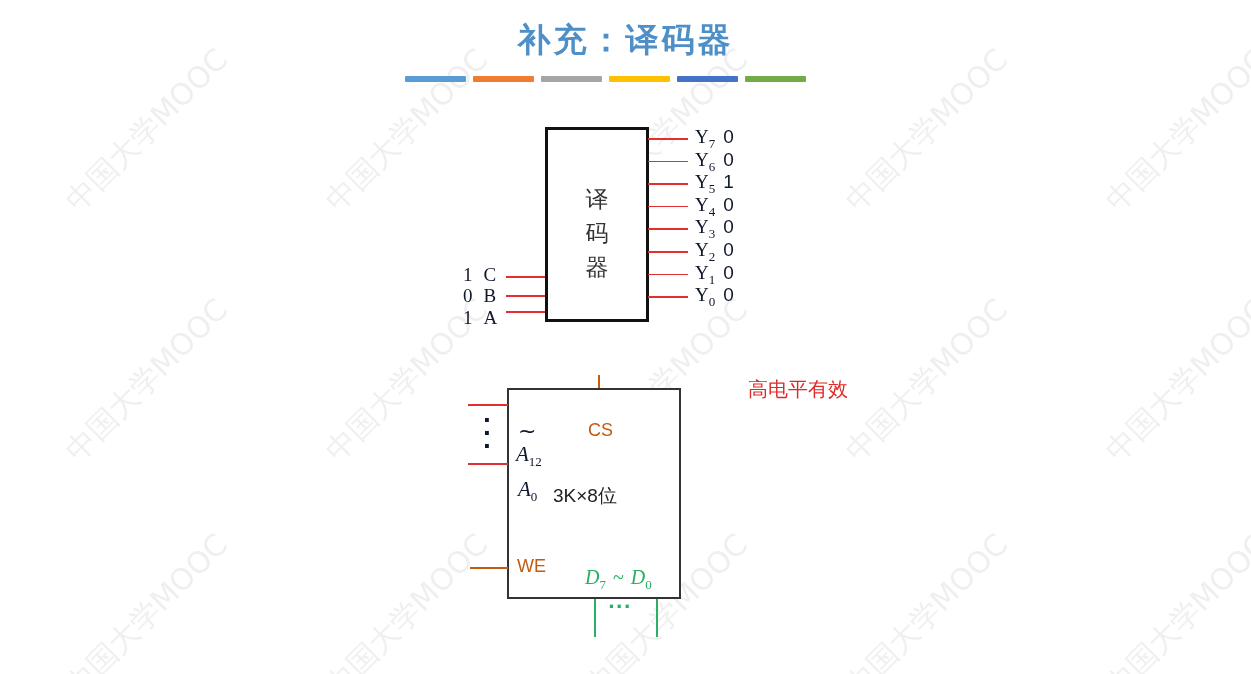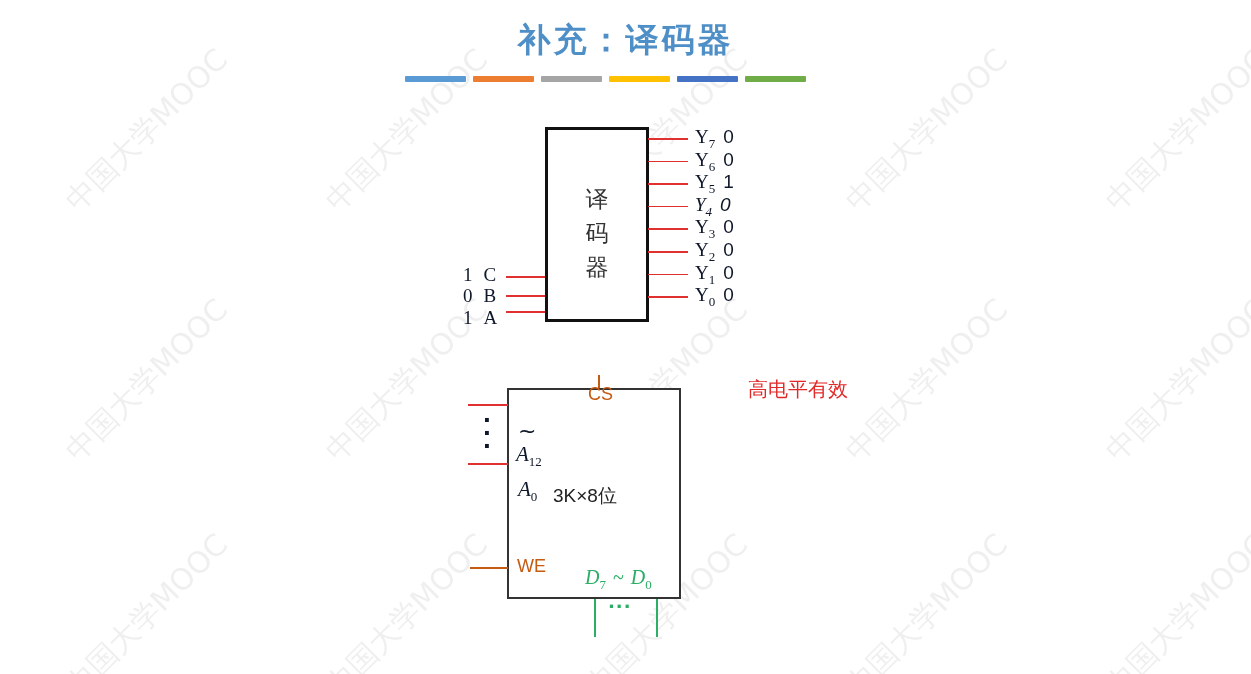--- a/index.html
+++ b/index.html
@@ -84,21 +84,21 @@
 </div>
 
 <div id="outputs">
     <div class="abs hline" style="left: 648px; top: 138px; width: 40px;"></div>
     <div class="abs lbl red" style="left: 695px; top: 127px; white-space: nowrap;"><span>Y</span><span class="sub">7</span><span style="margin-left: 8px; font-family: &quot;Liberation Sans&quot;, sans-serif;">0</span></div>
     <div class="abs hline" style="left: 648px; top: 160.6px; width: 40px;"></div>
     <div class="abs lbl red" style="left: 695px; top: 149.6px; white-space: nowrap;"><span>Y</span><span class="sub">6</span><span style="margin-left: 8px; font-family: &quot;Liberation Sans&quot;, sans-serif;">0</span></div>
     <div class="abs hline" style="left: 648px; top: 183.2px; width: 40px;"></div>
     <div class="abs lbl red" style="left: 695px; top: 172.2px; white-space: nowrap;"><span>Y</span><span class="sub">5</span><span style="margin-left: 8px; font-family: &quot;Liberation Sans&quot;, sans-serif;">1</span></div>
     <div class="abs hline" style="left: 648px; top: 205.8px; width: 40px;"></div>
-    <div class="abs lbl red" style="left: 695px; top: 194.8px; white-space: nowrap; font-style: italic;"><span>Y</span><span class="sub">4</span><span style="margin-left: 8px; font-family: &quot;Liberation Sans&quot;, sans-serif;">0</span></div>
+    <div class="abs lbl red" style="left: 695px; top: 194.8px; white-space: nowrap;"><span>Y</span><span class="sub">4</span><span style="margin-left: 8px; font-family: &quot;Liberation Sans&quot;, sans-serif;">0</span></div>
     <div class="abs hline" style="left: 648px; top: 228.4px; width: 40px;"></div>
     <div class="abs lbl red" style="left: 695px; top: 217.4px; white-space: nowrap;"><span>Y</span><span class="sub">3</span><span style="margin-left: 8px; font-family: &quot;Liberation Sans&quot;, sans-serif;">0</span></div>
     <div class="abs hline" style="left: 648px; top: 251px; width: 40px;"></div>
     <div class="abs lbl red" style="left: 695px; top: 240px; white-space: nowrap;"><span>Y</span><span class="sub">2</span><span style="margin-left: 8px; font-family: &quot;Liberation Sans&quot;, sans-serif;">0</span></div>
     <div class="abs hline" style="left: 648px; top: 273.6px; width: 40px;"></div>
     <div class="abs lbl red" style="left: 695px; top: 262.6px; white-space: nowrap;"><span>Y</span><span class="sub">1</span><span style="margin-left: 8px; font-family: &quot;Liberation Sans&quot;, sans-serif;">0</span></div>
     <div class="abs hline" style="left: 648px; top: 296.2px; width: 40px;"></div>
     <div class="abs lbl red" style="left: 695px; top: 285.2px; white-space: nowrap;"><span>Y</span><span class="sub">0</span><span style="margin-left: 8px; font-family: &quot;Liberation Sans&quot;, sans-serif;">0</span></div>
   </div>
 
@@ -115,21 +115,21 @@
 </div>
 
 <div class="abs ital red" style="left:516px; top:394px; font-size:21px;margin-top:48px;">
   <span>A</span><span class="sub" style="font-style:normal;">12</span>
 </div>
 <div class="abs red" style="left:518px; top:418px; font-size:22px;">~</div>
 <div class="abs ital red" style="left:518px; top:449px; font-size:21px;margin-top:28px;">
   <span>A</span><span class="sub" style="font-style:normal;">0</span>
 </div>
 
-<div class="abs" style="left:588px; top:384px; font-size:18px; color:#c55a11; font-family:'Liberation Sans',sans-serif;">CS</div>
+<div class="abs" style="left:588px; top:420px; font-size:18px; color:#c55a11; font-family:'Liberation Sans',sans-serif;">CS</div>
 
 <div class="abs" style="left:553px; top:483px; font-size:19px; color:#222; font-family:'Liberation Sans',sans-serif;">3K×8位</div>
 
 <div class="abs" style="left:470px; top:567px; width:38px; height:1.6px; background:#c55a11;"></div>
 <div class="abs" style="left:517px; top:556px; font-size:18px; color:#c55a11; font-family:'Liberation Sans',sans-serif;">WE</div>
 
 <div class="abs ital" style="left:585px; top:566px; font-size:20px; color:#2bae66; white-space:nowrap;">
   <span>D</span><span class="sub" style="font-style:normal;">7</span>
   <span style="font-style:normal; margin:0 2px;">~</span>
   <span>D</span><span class="sub" style="font-style:normal;">0</span>

